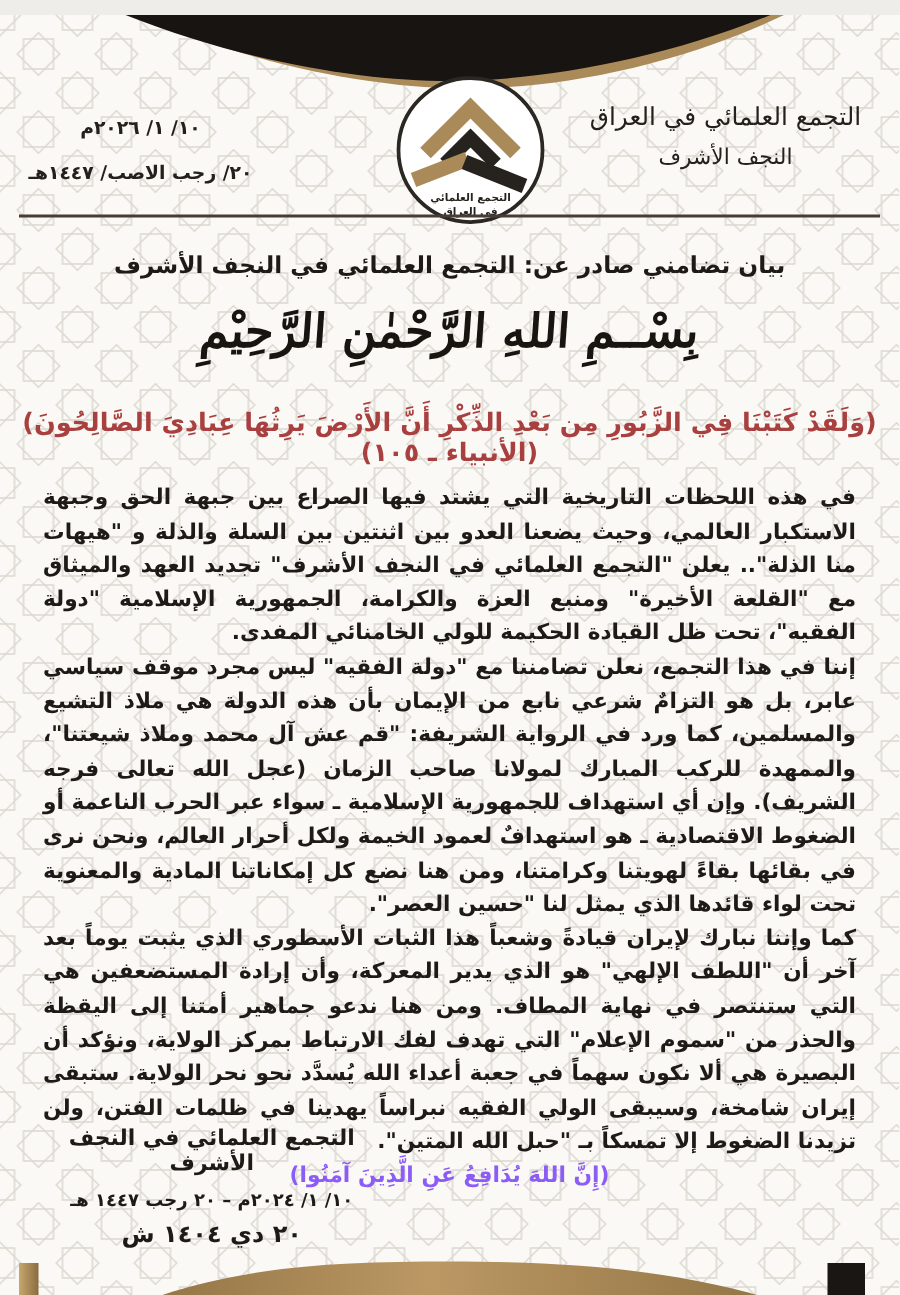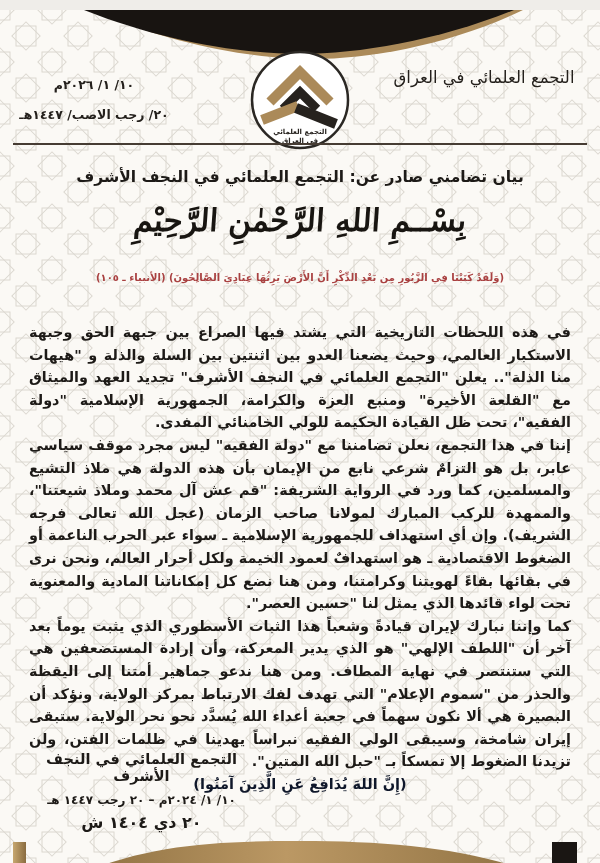--- a/index.html
+++ b/index.html
@@ -22,47 +22,47 @@
     top:60px;left:14px;width:160px;
     text-align:center;font-weight:bold;font-size:12.5px;line-height:2.4;
     color:#24201c;
   }
   .hdr-org{
     top:58px;right:16px;width:200px;
     text-align:center;font-weight:normal;color:#24201c;
   }
   .hdr-org .l1{font-size:16.5px;}
   .hdr-org .l2{font-size:14.5px;margin-top:10px;}
-  .logo-wrap{top:36px;left:246px;width:108px;height:108px;}
+  .logo-wrap{top:36px;left:260px;width:108px;height:108px;}
 
   .hdr-rule{top:133px;left:13px;width:574px;height:2px;background:#463c33;}
 
   .doc-title{
     top:158px;left:0;width:600px;text-align:center;
     font-size:15.5px;font-weight:bold;color:#1d1a17;
   }
   .bismillah{
     top:192px;left:0;width:600px;text-align:center;
     font-family:"DejaVu Serif", serif;
     font-size:31px;font-weight:bold;color:#181511;
     transform:skewX(-4deg);
     letter-spacing:-1px;
   }
   .quran-verse{
     top:262px;left:0;width:600px;text-align:center;
-    font-size:10px;font-weight:bold;
+    font-size:17px;font-weight:bold;
   }
   .body-text{
     top:311px;right:29px;left:29px;
     font-size:14.4px;font-weight:bold;line-height:22.6px;
     text-align:justify;color:#1d1a17;
   }
   .body-text p{margin:0;}
   .closing-verse{
-    margin-top:1px;text-align:center;font-size:14.5px;font-weight:bold;color:#0f172a;
+    margin-top:1px;text-align:center;font-size:14.5px;font-weight:bold;color:#8b5cf6;
   }
   .signature{
     top:740px;left:34px;width:215px;text-align:center;
     font-weight:bold;color:#1d1a17;
   }
   .signature .org{font-size:14.6px;}
   .signature .dates{font-size:12px;margin-top:9px;}
   .signature .solar{font-size:16px;margin-top:6px;}
 </style>
 </head>
@@ -95,20 +95,21 @@
     <path d="M84,0 C162,31 242,44 300,44 C360,44 440,30 514,0 Z" fill="#181411"></path>
   </svg>
 
   <div class="layer hdr-dates">
     <div>١٠/ ١/ ٢٠٢٦م</div>
     <div>٢٠/ رجب الاصب/ ١٤٤٧هـ</div>
   </div>
 
   <div class="layer hdr-org">
     <div class="l1">التجمع العلمائي في العراق</div>
+    <div class="l2">النجف الأشرف</div>
   </div>
 
   <div class="layer logo-wrap">
     <svg viewBox="-54 -54 108 108" width="108" height="108" xmlns="http://www.w3.org/2000/svg">
       <circle r="48" fill="#ffffff" stroke="#2b2username7-2b28" stroke-width="0"></circle>
       <circle r="48" fill="#ffffff" stroke="#2b2824" stroke-width="2.5"></circle>
       <g fill="none" stroke-linejoin="miter">
         <path d="M-30,2 L0,-28 L30,2" stroke="#ab8a59" stroke-width="10"></path>
         <path d="M-17,9 L0,-8 L17,9" stroke="#26221e" stroke-width="9"></path>
         <path d="M-38,20 L-2,6" stroke="#ab8a59" stroke-width="10"></path>

